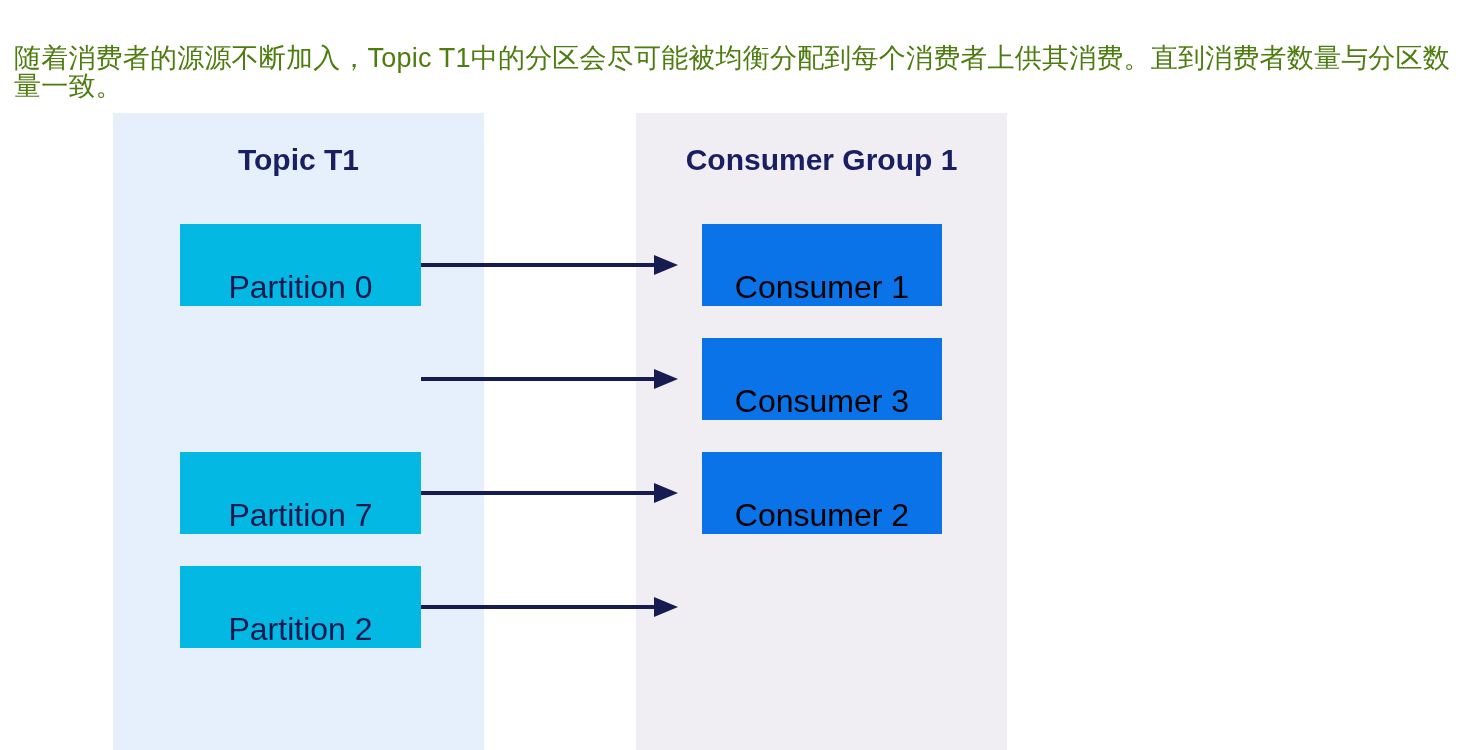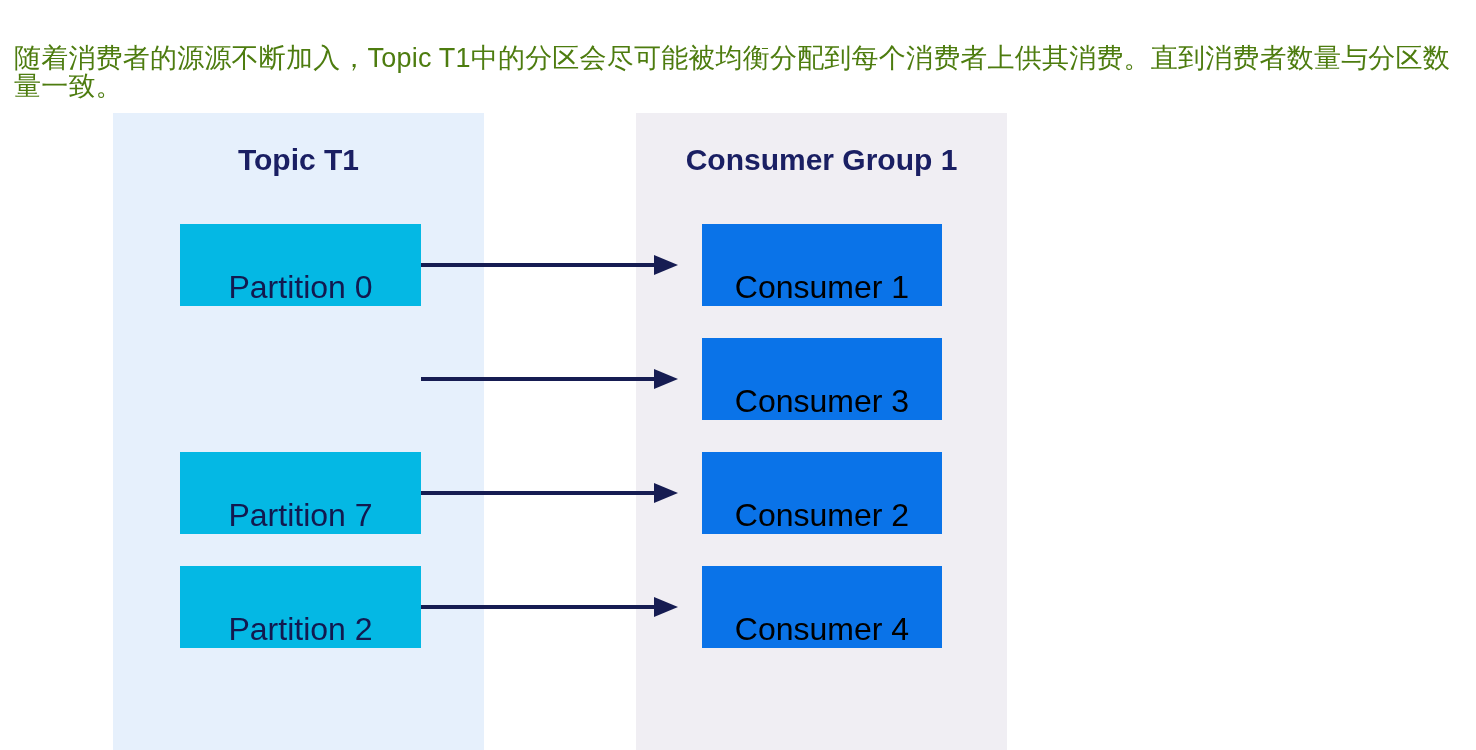--- a/index.html
+++ b/index.html
@@ -124,23 +124,20 @@
     <div class="panel-title">Consumer Group 1</div>
     <div class="node consumer-box row-0">
       <span>Consumer 1</span>
     </div>
     <div class="node consumer-box row-1">
       <span>Consumer 3</span>
     </div>
     <div class="node consumer-box row-2">
       <span>Consumer 2</span>
     </div>
-    <div class="node consumer-box row-3">
-      <span>Consumer 4</span>
-    </div>
   </div>
 
   <div class="arrow arrow-0">
     <div class="arrow-line"></div>
     <div class="arrow-head"></div>
   </div>
   <div class="arrow arrow-1">
     <div class="arrow-line"></div>
     <div class="arrow-head"></div>
   </div>

